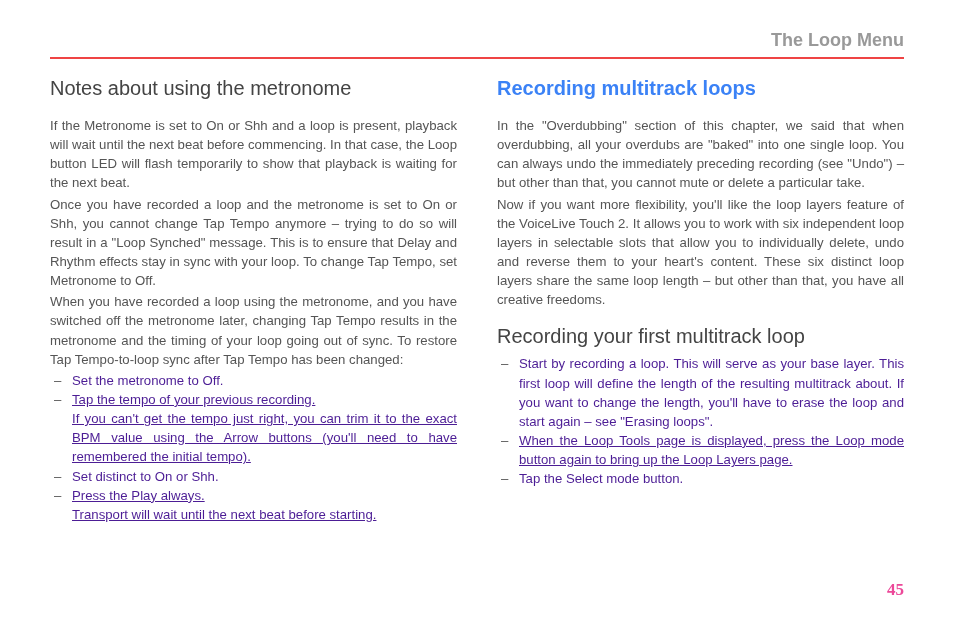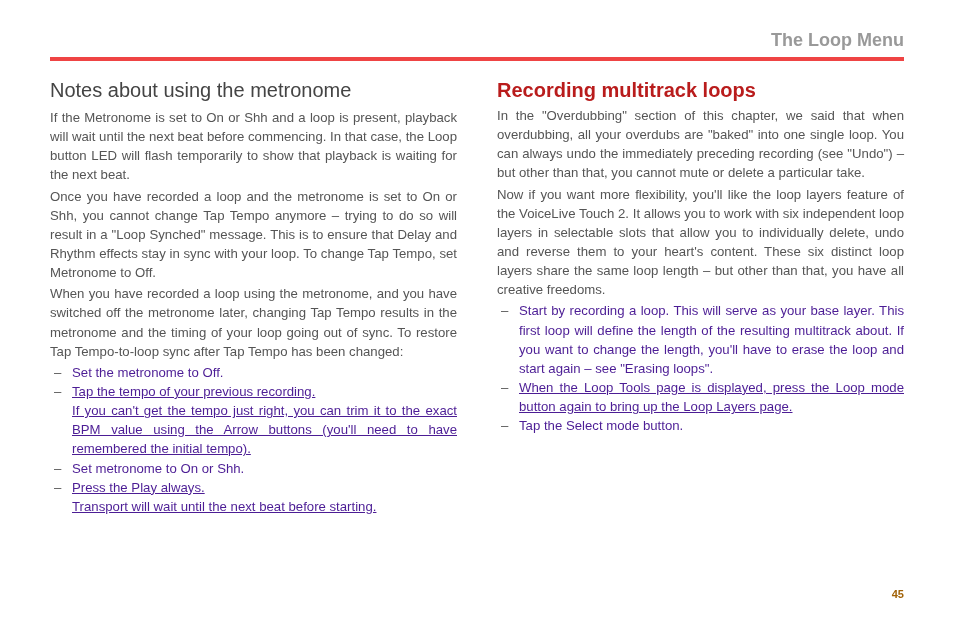--- a/index.html
+++ b/index.html
@@ -6,48 +6,48 @@
   html, body { width: 954px; height: 618px; }
   body {
     font-family: "Gill Sans", "Gill Sans MT", "Segoe UI", Arial, sans-serif;
     color: #555;
     background: #fff;
     padding: 30px 50px 20px 50px;
     position: relative;
   }
   .header {
     text-align: right;
-    border-bottom: 4px solid #ef4444;
+    border-bottom: 2px solid #ef4444;
     padding-bottom: 6px;
     margin-bottom: 18px;
   }
   .header-title {
     font-size: 18px;
     font-weight: 600;
     color: #999;
   }
   .columns {
     display: flex;
     gap: 40px;
   }
   .col {
     flex: 1;
     min-width: 0;
   }
   h2.section {
     font-size: 20px;
     font-weight: 500;
     color: #444;
-    margin-bottom: 6px;
+    margin-bottom: 16px;
     margin-top: 0;
   }
   h2.section.bold {
     font-weight: 700;
-    color: #b91c1c;
-    margin-bottom: 4px;
+    color: #3b82f6;
+    margin-bottom: 16px;
   }
   h2.section.sub {
     margin-top: 16px;
     margin-bottom: 6px;
   }
   p.body {
     font-size: 13.2px;
     line-height: 1.45;
     color: #555;
     text-align: justify;
@@ -76,23 +76,24 @@
   }
   .li-sub {
     display: block;
     text-decoration: underline;
   }
   .u { }
   .page-num {
     position: absolute;
     bottom: 18px;
     right: 50px;
-    font-size: 11px;
+    font-size: 17px;
     font-weight: 700;
-    color: #a16207;
+    color: #ec4899;
+    font-family: Liberation Serif, serif;
   }
 </style>
 </head>
 <body>
 
 <div class="header">
   <span class="header-title">The Loop Menu</span>
 </div>
 
 <div class="columns">
@@ -101,35 +102,36 @@
     <h2 class="section">Notes about using the metronome</h2>
     <p class="body">If the Metronome is set to On or Shh and a loop is present, playback will wait until the next beat before commencing. In that case, the Loop button LED will flash temporarily to show that playback is waiting for the next beat.</p>
     <p class="body">Once you have recorded a loop and the metronome is set to On or Shh, you cannot change Tap Tempo anymore – trying to do so will result in a "Loop Synched" message. This is to ensure that Delay and Rhythm effects stay in sync with your loop. To change Tap Tempo, set Metronome to Off.</p>
     <p class="body">When you have recorded a loop using the metronome, and you have switched off the metronome later, changing Tap Tempo results in the metronome and the timing of your loop going out of sync. To restore Tap Tempo-to-loop sync after Tap Tempo has been changed:</p>
     <ul class="dash">
       <li><span>Set the metronome to Off.</span></li>
       <li>
         <span class="li-sub">Tap the tempo of your previous recording.</span>
         <span class="li-sub">If you can't get the tempo just right, you can trim it to the exact BPM value using the Arrow buttons (you'll need to have remembered the initial tempo).</span>
       </li>
-      <li><span>Set metronome to On or Shh.</span></li>
+      <li><span>Set distinct to On or Shh.</span></li>
       <li>
         <span class="li-sub">Press the Play always.</span>
         <span class="li-sub">Transport will wait until the next beat before starting.</span>
       </li>
     </ul>
   </div>
 
   <div class="col">
     <h2 class="section bold">Recording multitrack loops</h2>
     <p class="body">
       <span>In the "</span><span class="u">Overdubbing</span><span>" section of this chapter, we said that when overdubbing, all your overdubs are "baked" into one single loop. You can always undo the immediately preceding recording (see "</span><span class="u">Undo</span><span>") – but other than that, you cannot mute or delete a particular take.</span>
     </p>
     <p class="body">Now if you want more flexibility, you'll like the loop layers feature of the VoiceLive Touch 2. It allows you to work with six independent loop layers in selectable slots that allow you to individually delete, undo and reverse them to your heart's content. These six distinct loop layers share the same loop length – but other than that, you have all creative freedoms.</p>
 
+    <h2 class="section sub">Recording your first multitrack loop</h2>
     <ul class="dash">
       <li>
         <span>Start by recording a loop. This will serve as your base layer. This first loop will define the length of the resulting multitrack about. If you want to change the length, you'll have to erase the loop and start again – see "</span><span class="u">Erasing loops</span><span>".</span>
       </li>
       <li>
         <span class="li-sub">When the Loop Tools page is displayed, press the Loop mode button again to bring up the Loop Layers page.</span>
       </li>
       <li><span>Tap the Select mode button.</span></li>
     </ul>
   </div>

